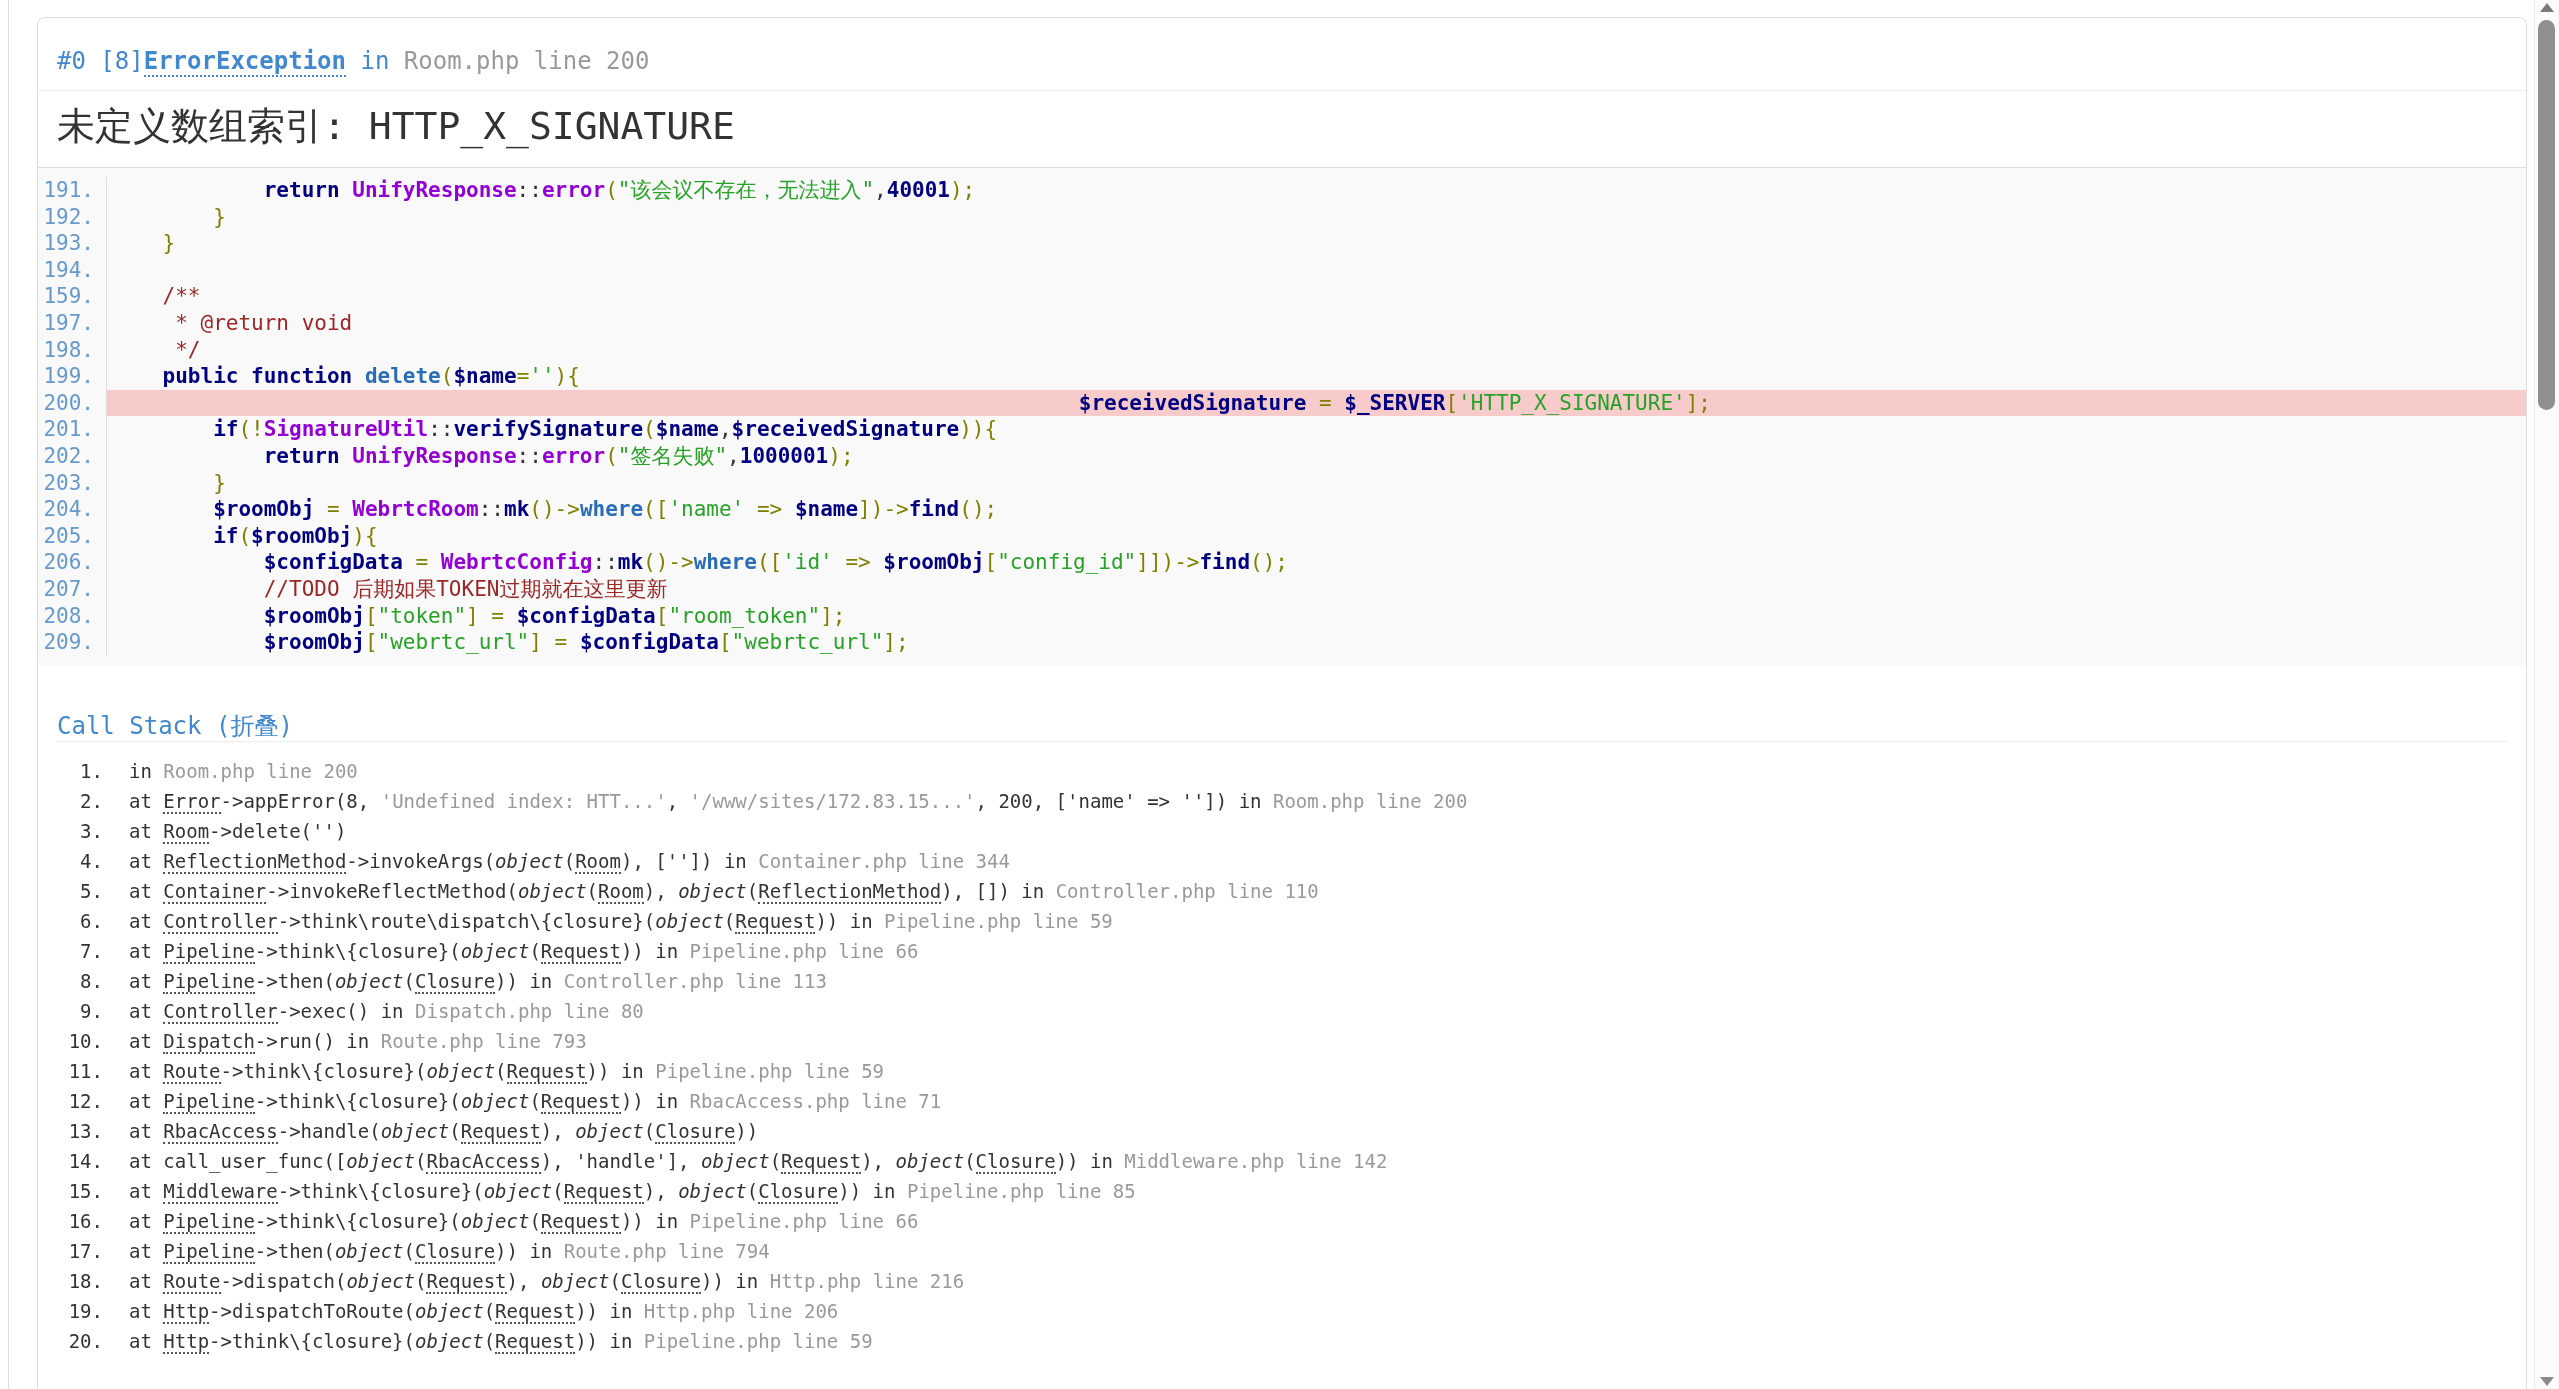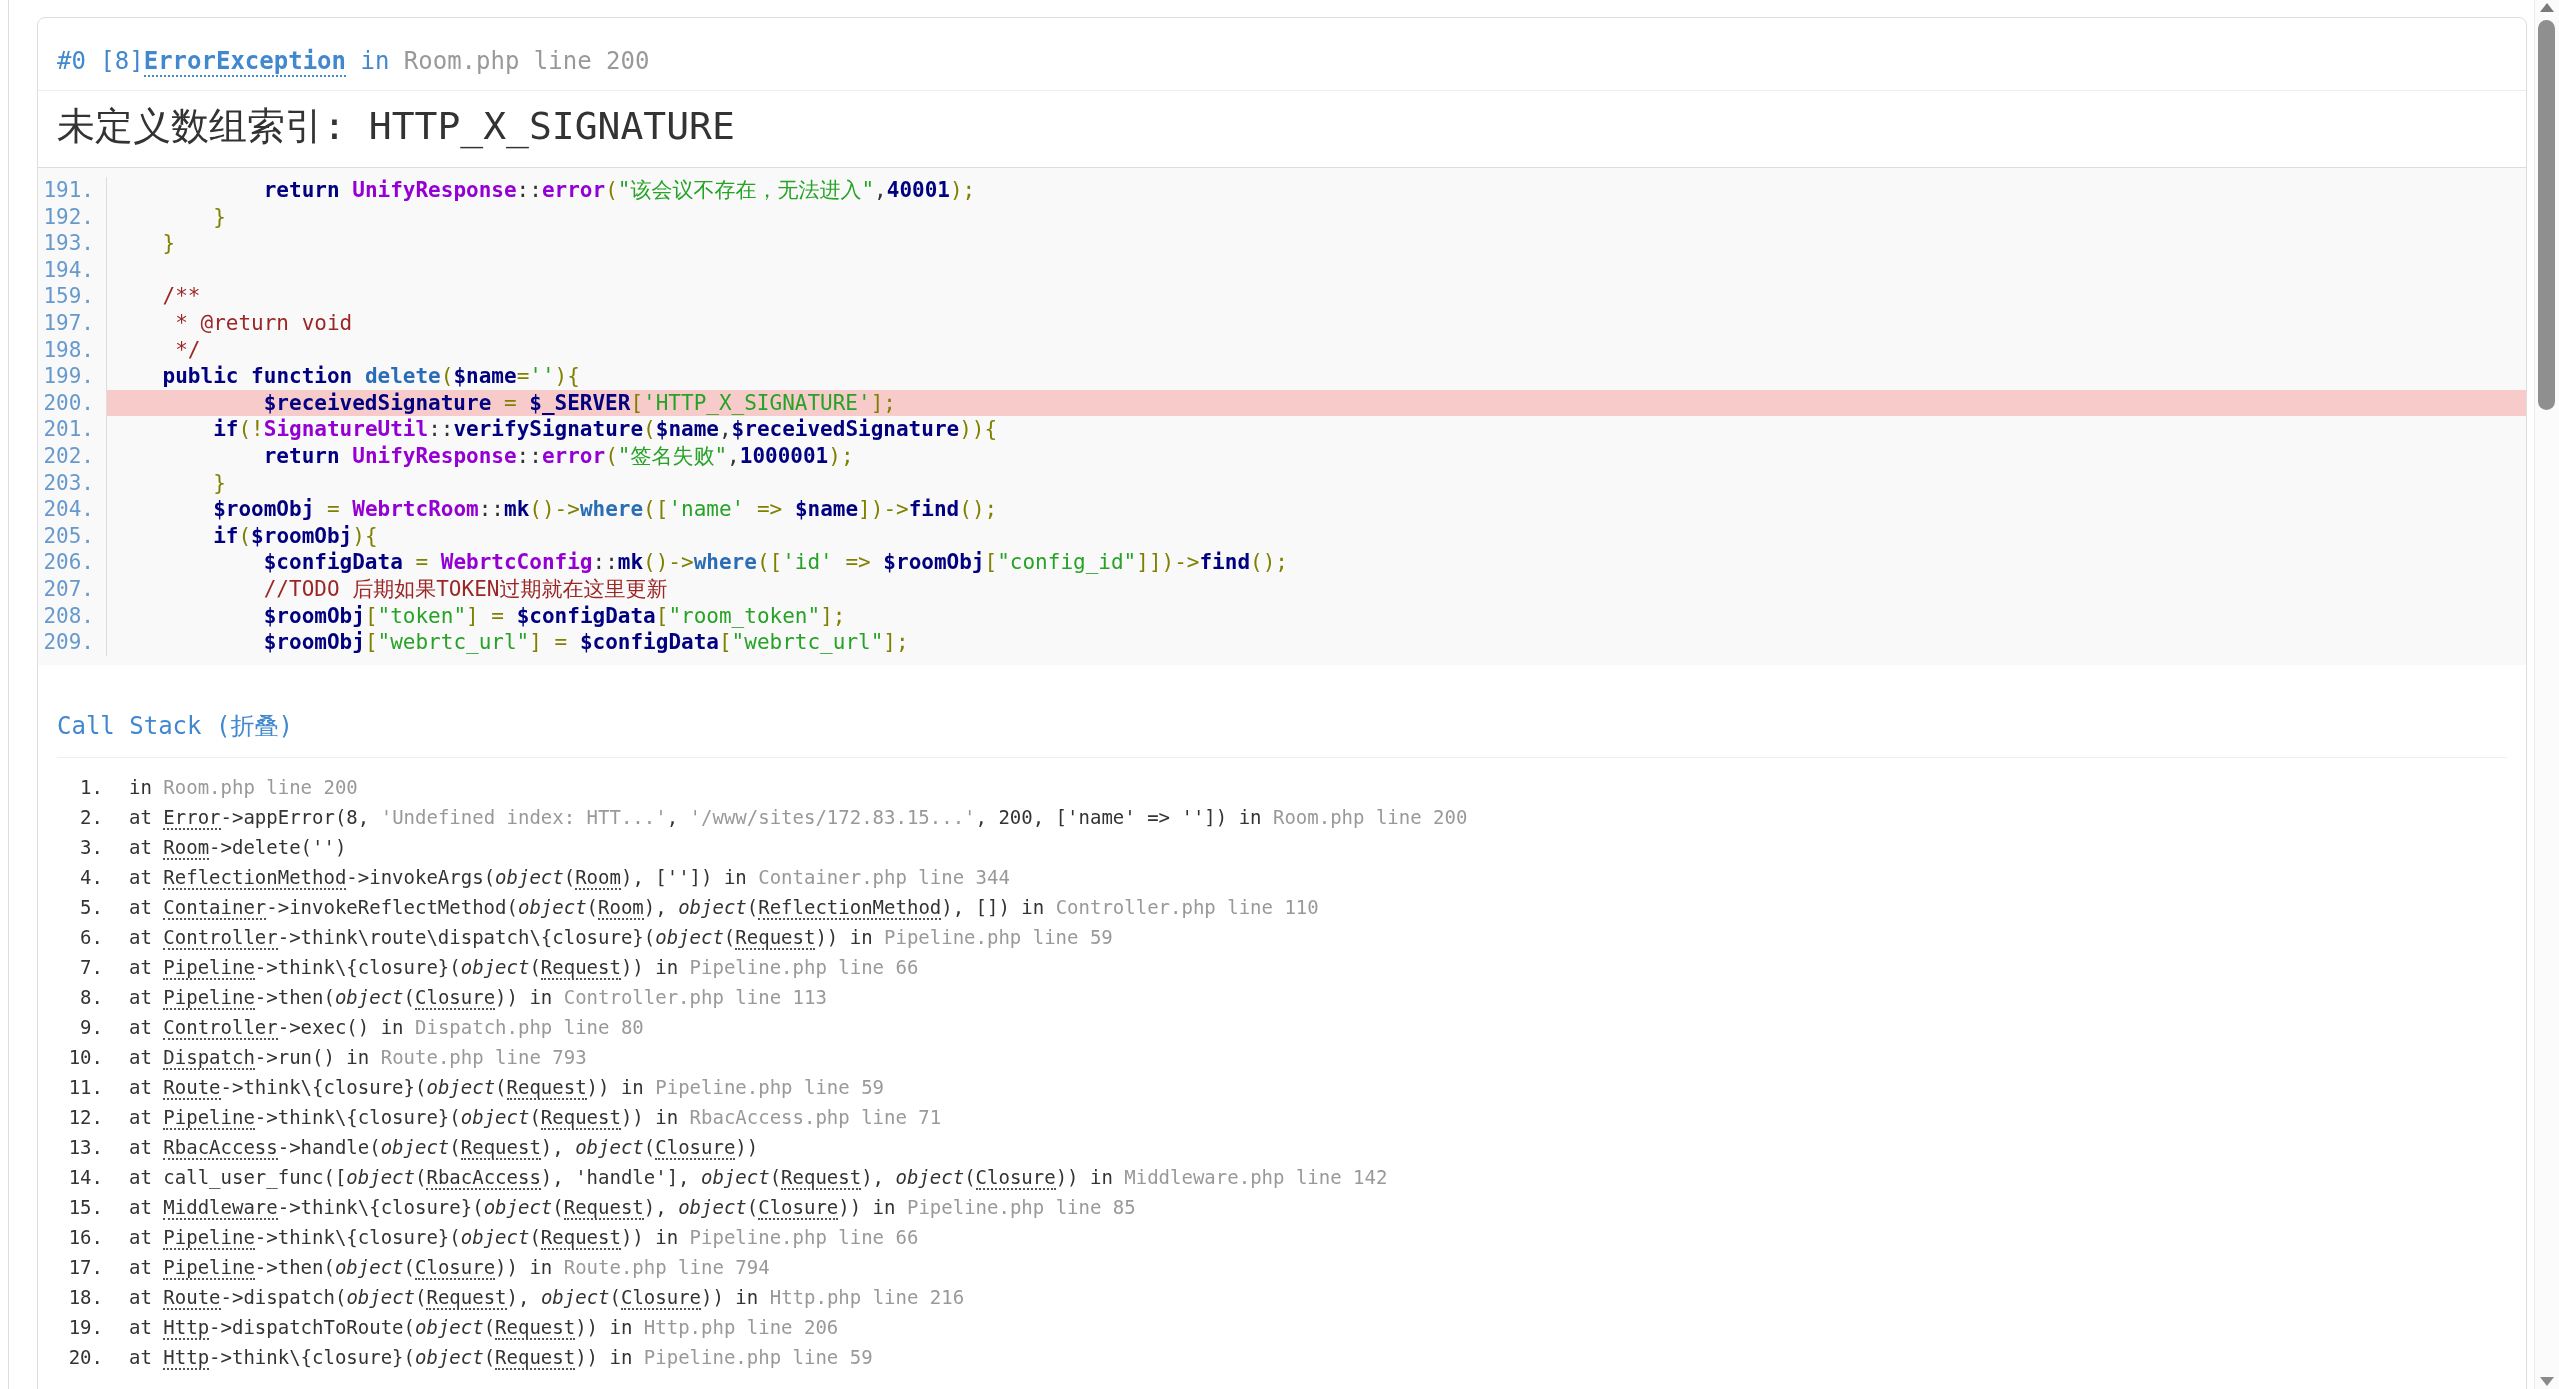--- a/index.html
+++ b/index.html
@@ -11,34 +11,34 @@
     border-bottom:1px solid #eee;white-space:pre;}
   .msg-head .loc{color:#999;}
   .msg-head .exc{border-bottom:2px dotted #4288ce;font-weight:bold;}
   h1.exc-title{margin:12px 0 18px 0;padding:0 0 0 19px;font-size:38px;line-height:46px;
     color:#333;font-weight:normal;white-space:pre;}
   .source-code{border-top:1px solid #ddd;background:#f9f9f9;padding:9px 0;}
   .code-line{display:flex;font-size:21px;line-height:26.6px;}
   .lno{flex:0 0 69px;box-sizing:border-box;text-align:right;padding-right:12px;
     color:#6699cc;border-right:1px solid #ddd;}
   .ctext{flex:1;white-space:pre;padding-left:5px;color:#333;}
-  .ctext.line-error{background:#f8cbcb;}
+  .ctext.line-error{background:#f8cbcb;text-align:center;}
   .tk-p{color:#333;}
   .tk-k{color:#000080;font-weight:bold;text-align:center;}
   .tk-v{color:#000080;font-weight:bold;}
   .tk-n{color:#000080;font-weight:bold;margin-top:40px;}
   .tk-c{color:#9400d3;font-weight:bold;}
   .tk-f{color:#2a6db5;font-weight:bold;}
   .tk-s{color:#26a326;}
   .tk-o{color:#808000;}
   .tk-d{color:#333;}
   .tk-m{color:#9b2626;}
   .trace{padding:0 19px 40px 19px;}
   h2.cs-head{margin:46px 0 0 0;font-size:24px;line-height:30px;color:#4288ce;
-    font-weight:normal;padding-bottom:16px;border-bottom:1px solid #eee;white-space:pre;}
+    font-weight:normal;border-bottom:1px solid #eee;white-space:pre;}
   ol.trace-list{list-style:none;margin:14px 0 0 0;padding:0;}
   ol.trace-list li{display:flex;font-size:19px;line-height:30px;color:#333;}
   .tno{flex:0 0 72px;box-sizing:border-box;text-align:right;padding-right:26px;color:#333;}
   .ttext{flex:1;white-space:pre;}
   .tr-t{color:#333;}
   .tr-u{color:#333;border-bottom:2px dotted #555;}
   .tr-i{color:#333;font-style:italic;}
   .tr-g{color:#999;}
   .scrollbar{position:absolute;right:0;top:0;width:24px;height:1389px;background:#fbfbfb;
     border-left:1px solid #ececec;}

